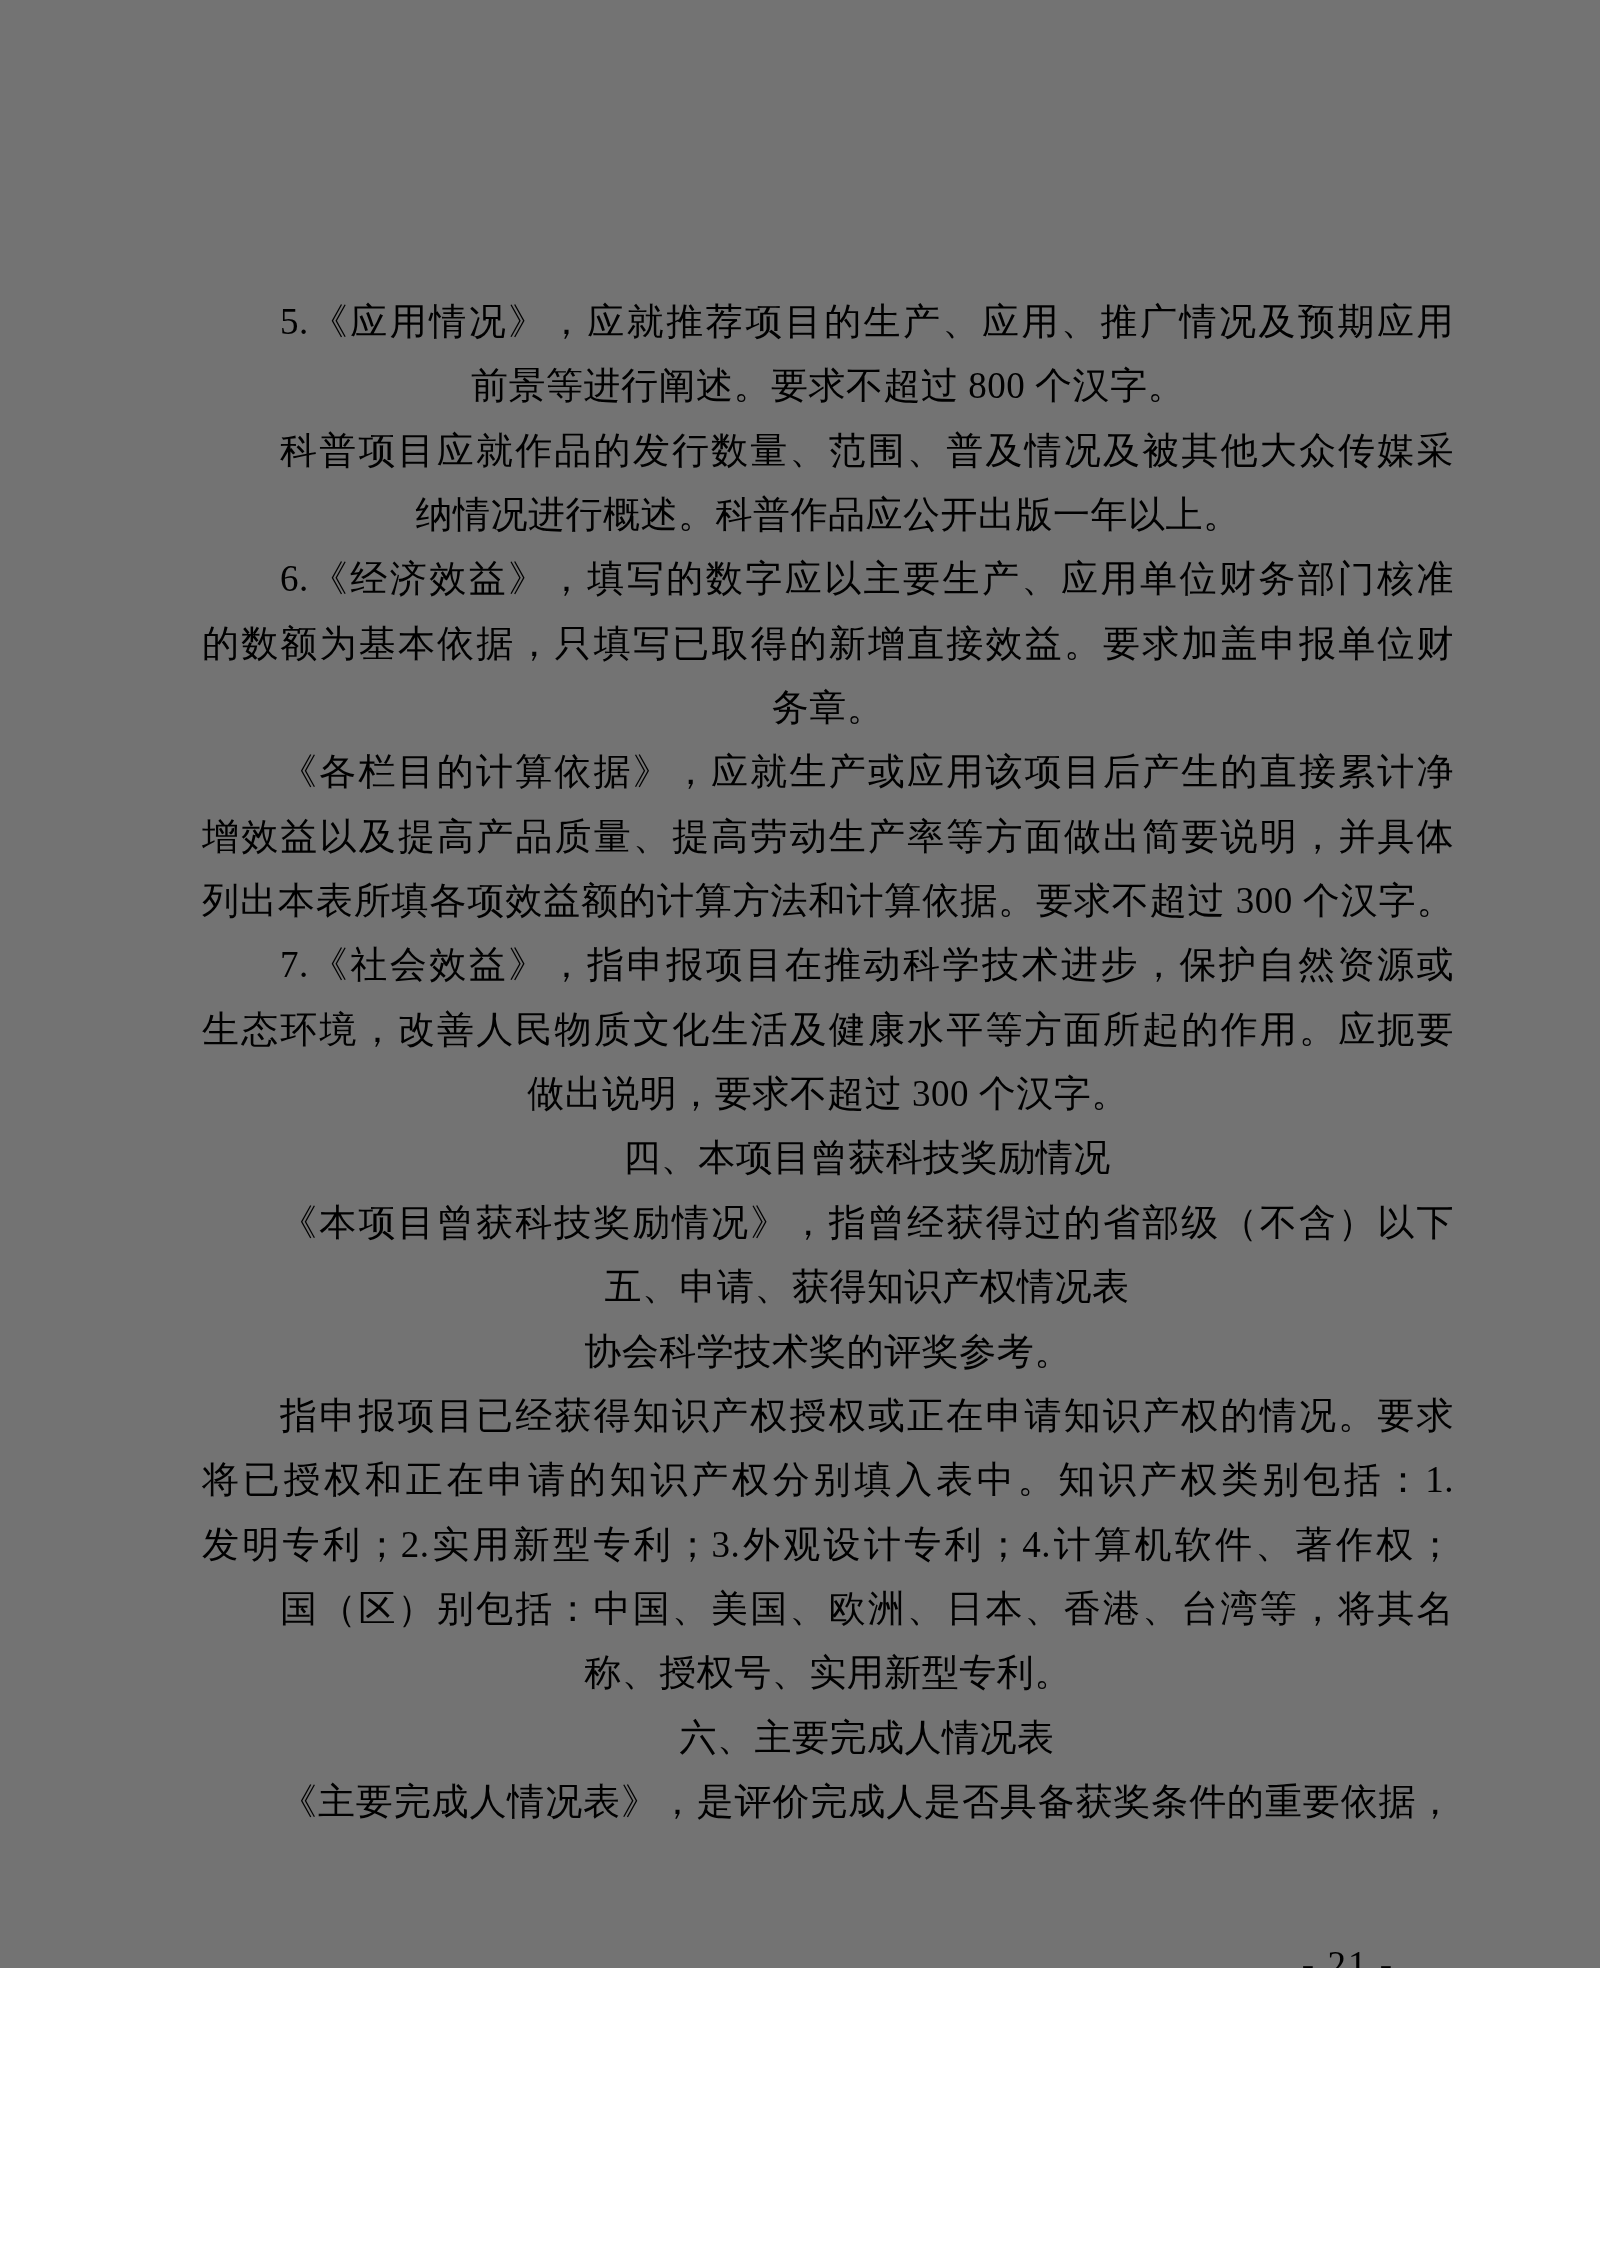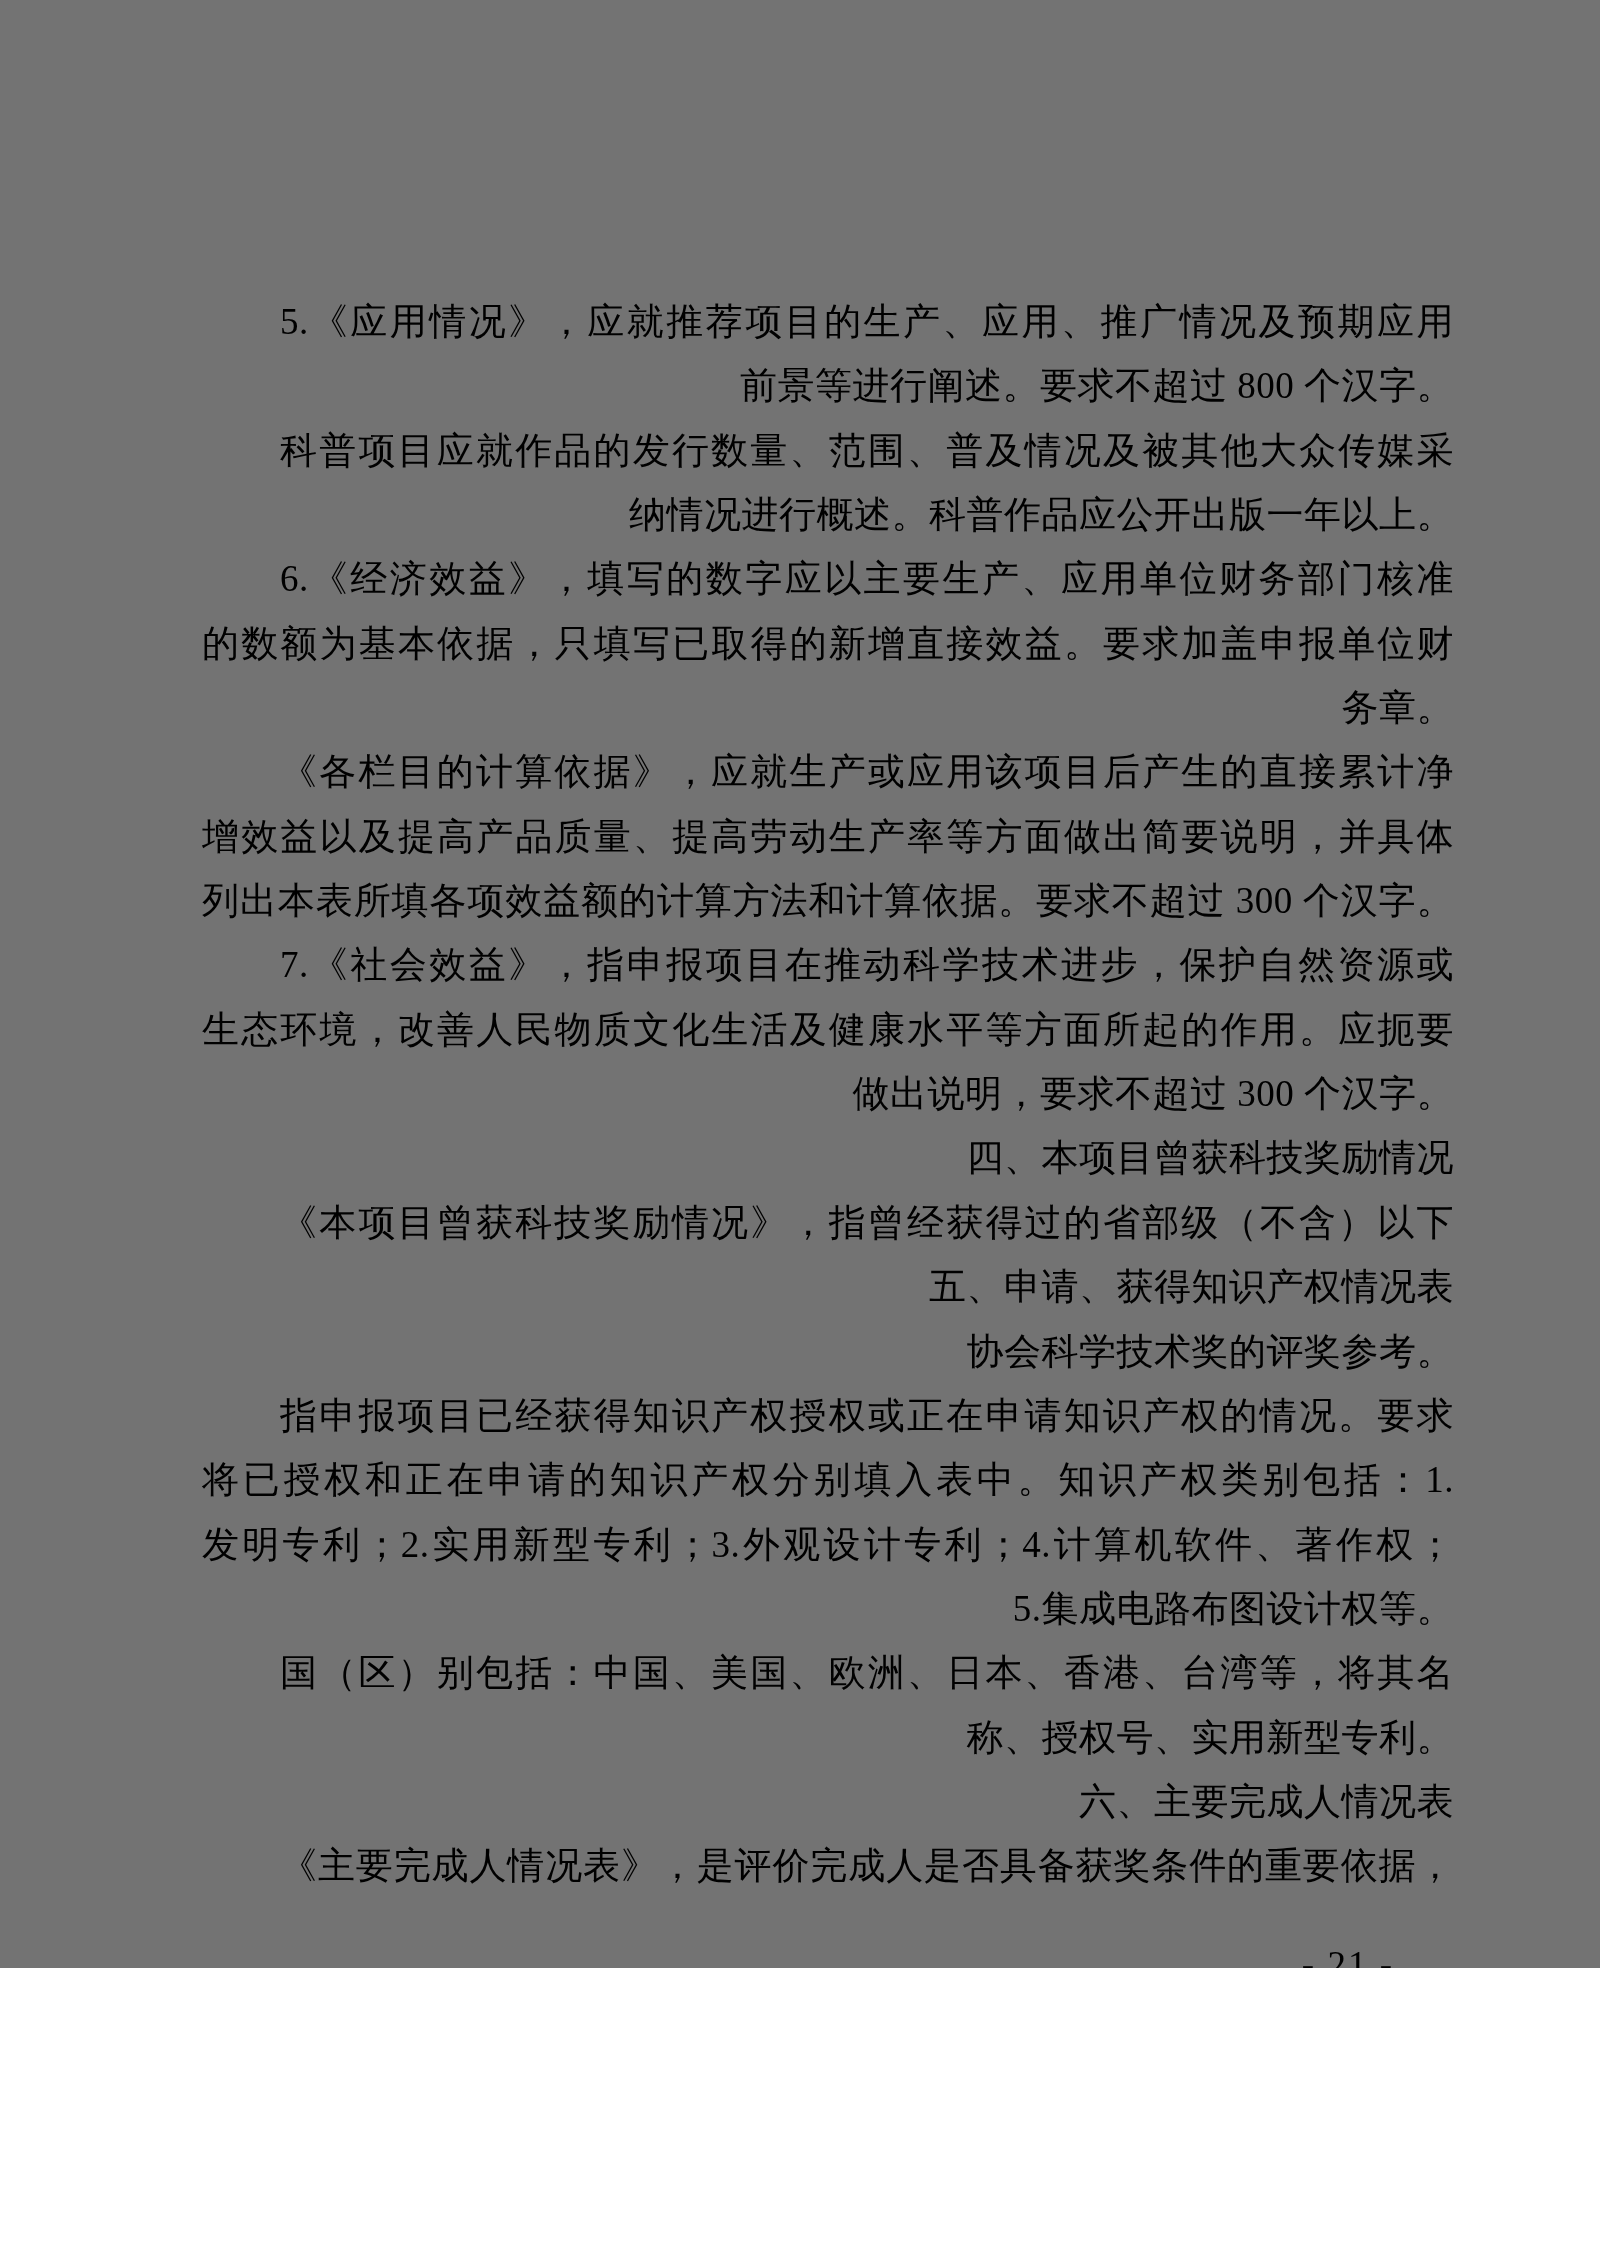--- a/index.html
+++ b/index.html
@@ -26,21 +26,21 @@
   .textblock {
     position: absolute;
     left: 202px;
     top: 290px;
     width: 1252px;
   }
   .line {
     font-size: 37px;
     line-height: 64.35px;
     height: 64.35px;
-    text-align: right;
+    text-align: center;
     letter-spacing: 0.5px;
   }
   .line.indent {
     text-indent: 78px;
   }
   .line.full {
     text-align: justify;
     text-align-last: justify;
     text-justify: inter-ideograph;
   }
@@ -72,20 +72,19 @@
     <div class="line indent full">7.《社会效益》，指申报项目在推动科学技术进步，保护自然资源或</div>
     <div class="line full">生态环境，改善人民物质文化生活及健康水平等方面所起的作用。应扼要</div>
     <div class="line">做出说明，要求不超过 300 个汉字。</div>
     <div class="line indent">四、本项目曾获科技奖励情况</div>
     <div class="line indent full">《本项目曾获科技奖励情况》，指曾经获得过的省部级（不含）以下</div>
     <div class="line indent">五、申请、获得知识产权情况表</div>
     <div class="line">协会科学技术奖的评奖参考。</div>
     <div class="line indent full">指申报项目已经获得知识产权授权或正在申请知识产权的情况。要求</div>
     <div class="line full">将已授权和正在申请的知识产权分别填入表中。知识产权类别包括：1.</div>
     <div class="line full">发明专利；2.实用新型专利；3.外观设计专利；4.计算机软件、著作权；</div>
-    <div class="line">5.集成电路布图设计权等。</div>
     <div class="line indent full">国（区）别包括：中国、美国、欧洲、日本、香港、台湾等，将其名</div>
     <div class="line">称、授权号、实用新型专利。</div>
     <div class="line indent">六、主要完成人情况表</div>
     <div class="line indent full">《主要完成人情况表》，是评价完成人是否具备获奖条件的重要依据，</div>
   </div>
   <div class="pagenum">- 21 -</div>
 </div>
 
 </body></html>

